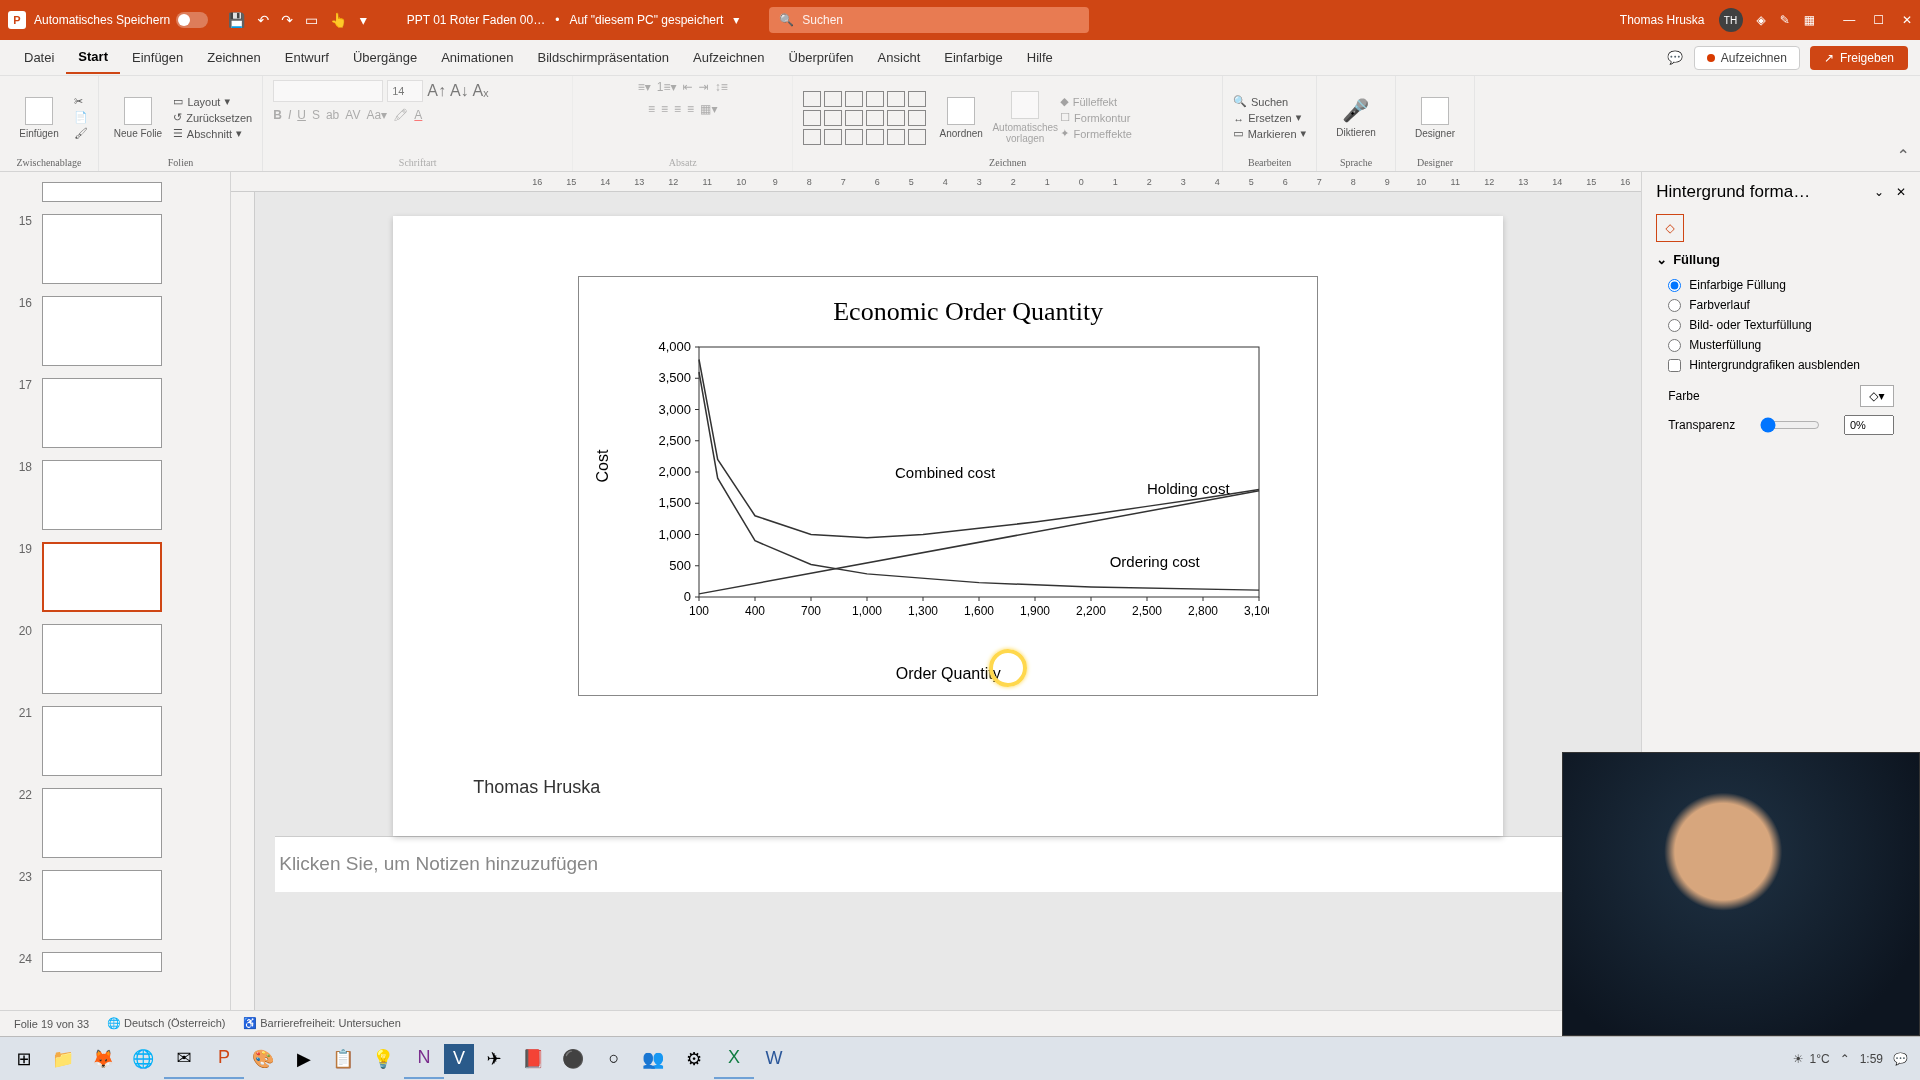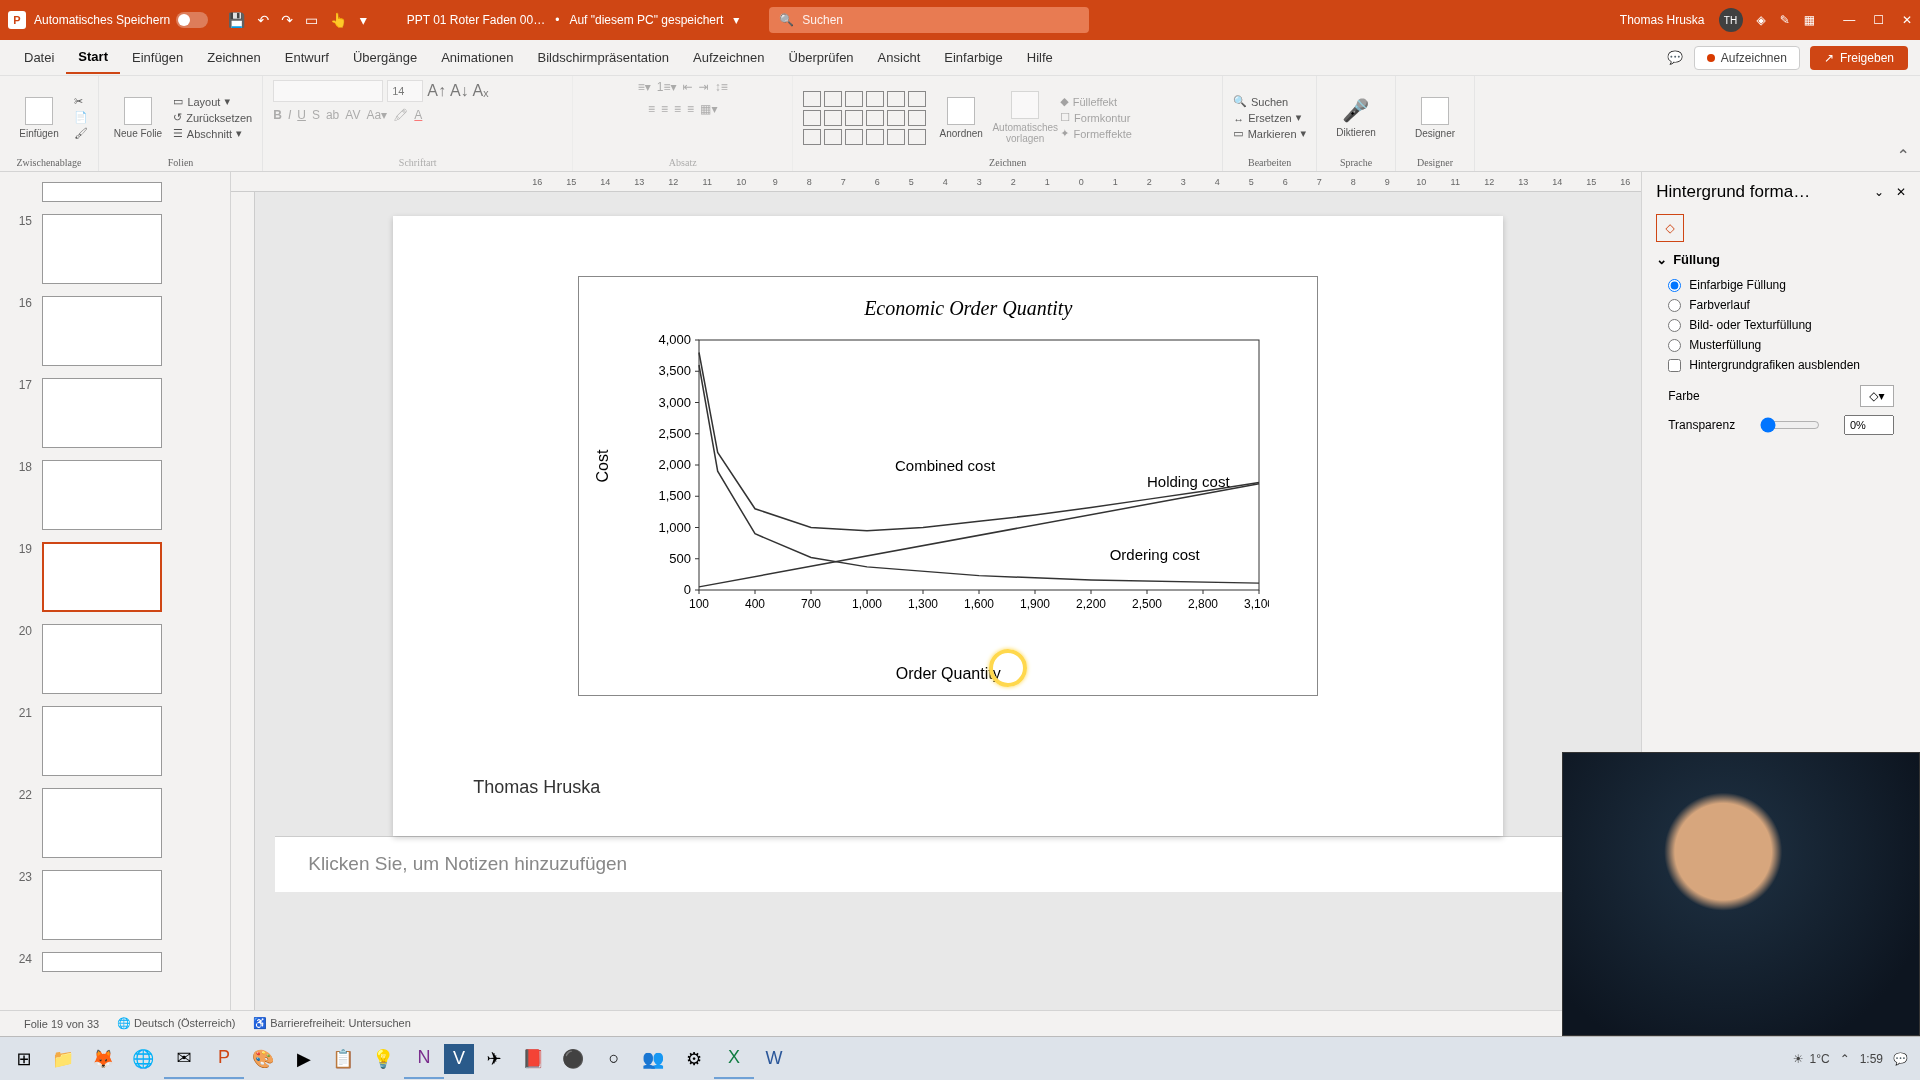--- a/index.html
+++ b/index.html
@@ -62,48 +62,48 @@
 
 
 .canvas-wrap { flex:1; display:flex; flex-direction:column; background:#e8e8e8; position:relative;}
 .ruler-h { height:20px; background:#f3f2f1; border-bottom:1px solid #ccc; display:flex; align-items:center; padding-left:290px; font-size:9px; color:#666; gap:2px;}
 .ruler-h span { width:32px; text-align:center; }
 .canvas-inner { flex:1; display:flex; }
 .ruler-v { width:24px; background:#f3f2f1; border-right:1px solid #ccc; position:relative;}
 .slide-area { flex:1; padding:24px 20px 10px; overflow:auto; }
 .slide { width:1110px; height:620px; background:#fff; margin:0 auto; box-shadow:0 2px 6px rgba(0,0,0,.2); position:relative; padding:60px 40px 20px;}
 .chart-frame { border:1px solid #888; width:740px; height:420px; margin:0 auto; position:relative; padding:20px 30px 50px 70px; font-family: Georgia, serif;}
-.chart-title { text-align:center; font-size:20px; margin-bottom:10px; font-family:Georgia,serif;font-style:italic;}
+.chart-title { text-align:center; font-size:26px; margin-bottom:10px; font-family:Georgia,serif;}
 .y-axis-label { position:absolute; left:8px; top:180px; transform:rotate(-90deg); font-size:16px; }
 .x-axis-label { text-align:center; font-size:16px; position:absolute; bottom:12px; left:50%; transform:translateX(-50%);}
 .highlight-ring { position:absolute; width:38px;height:38px; border:4px solid #ffd84d; border-radius:50%; bottom:8px; left:410px; box-shadow:0 0 4px #ffd84d;}
 .author { position:absolute; left:80px; bottom:38px; font-size:18px; color:#333;}
 .plot-svg { width:620px; height:290px; }
 
-.notes-area { height:56px; background:#fff; border-top:1px solid #ccc; padding:16px 33px; font-size:19px; color:#888; }
+.notes-area { height:56px; background:#fff; border-top:1px solid #ccc; padding:16px 4px; font-size:19px; color:#888; }
 
 
 .side-pane { width:310px; background:#f3f2f1; border-left:1px solid #d4d4d4; padding:10px 14px; font-size:12px;}
 .side-pane-hdr { display:flex; align-items:center; justify-content:space-between; margin-bottom:12px;}
 .side-pane-hdr h3 { font-size:17px; font-weight:400;}
 .pane-sec { margin-top:10px;}
 .pane-sec-hdr { font-weight:600; display:flex; align-items:center; gap:6px; cursor:pointer; margin-bottom:8px; font-size:13px;}
 .radio-row, .check-row { display:flex; align-items:center; gap:8px; padding:3px 12px; font-size:12px;}
 .radio-row input, .check-row input { margin:0;}
 .color-row { display:flex; justify-content:space-between; align-items:center; padding:10px 12px 4px; }
 .color-swatch { width:34px; height:22px; border:1px solid #aaa; background:#fff; display:flex; align-items:center; justify-content:center; }
 .trans-row { display:flex; align-items:center; justify-content:space-between; padding:4px 12px;}
 .trans-row input[type=range]{ width:60px;}
 .trans-row input[type=text]{ width:50px; height:20px; font-size:11px; text-align:left; padding:0 4px;}
 
 
 .webcam { position:absolute; right:0; bottom:44px; width:358px; height:284px; background:#112; border:1px solid #333; background-image:radial-gradient(circle at 45% 35%, #d7a67d 0%, #d7a67d 18%, #1a2a3a 22%, #0d1520 80%); }
 
 
-.statusbar { height:26px; background:#f3f2f1; border-top:1px solid #d4d4d4; display:flex; align-items:center; padding:0 24px; font-size:11px; color:#555; gap:18px;}
+.statusbar { height:26px; background:#f3f2f1; border-top:1px solid #d4d4d4; display:flex; align-items:center; padding:0 14px; font-size:11px; color:#555; gap:18px;}
 .statusbar .right { margin-left:auto; display:flex; align-items:center; gap:10px;}
 
 
 .taskbar { height:44px; background:#dde3ea; display:flex; align-items:center; padding:0 4px; border-top:1px solid #bbb; }
 .taskbar .task-icon { width:40px; height:40px; display:flex; align-items:center; justify-content:center; cursor:pointer; font-size:18px;}
 .taskbar .task-icon.active-app { border-bottom:2px solid #6fa1d6;}
 .task-right { margin-left:auto; display:flex; align-items:center; gap:10px; font-size:12px; color:#444; padding-right:8px;}
 .weather { display:flex; align-items:center; gap:6px;}
 
 svg { display:block; }

